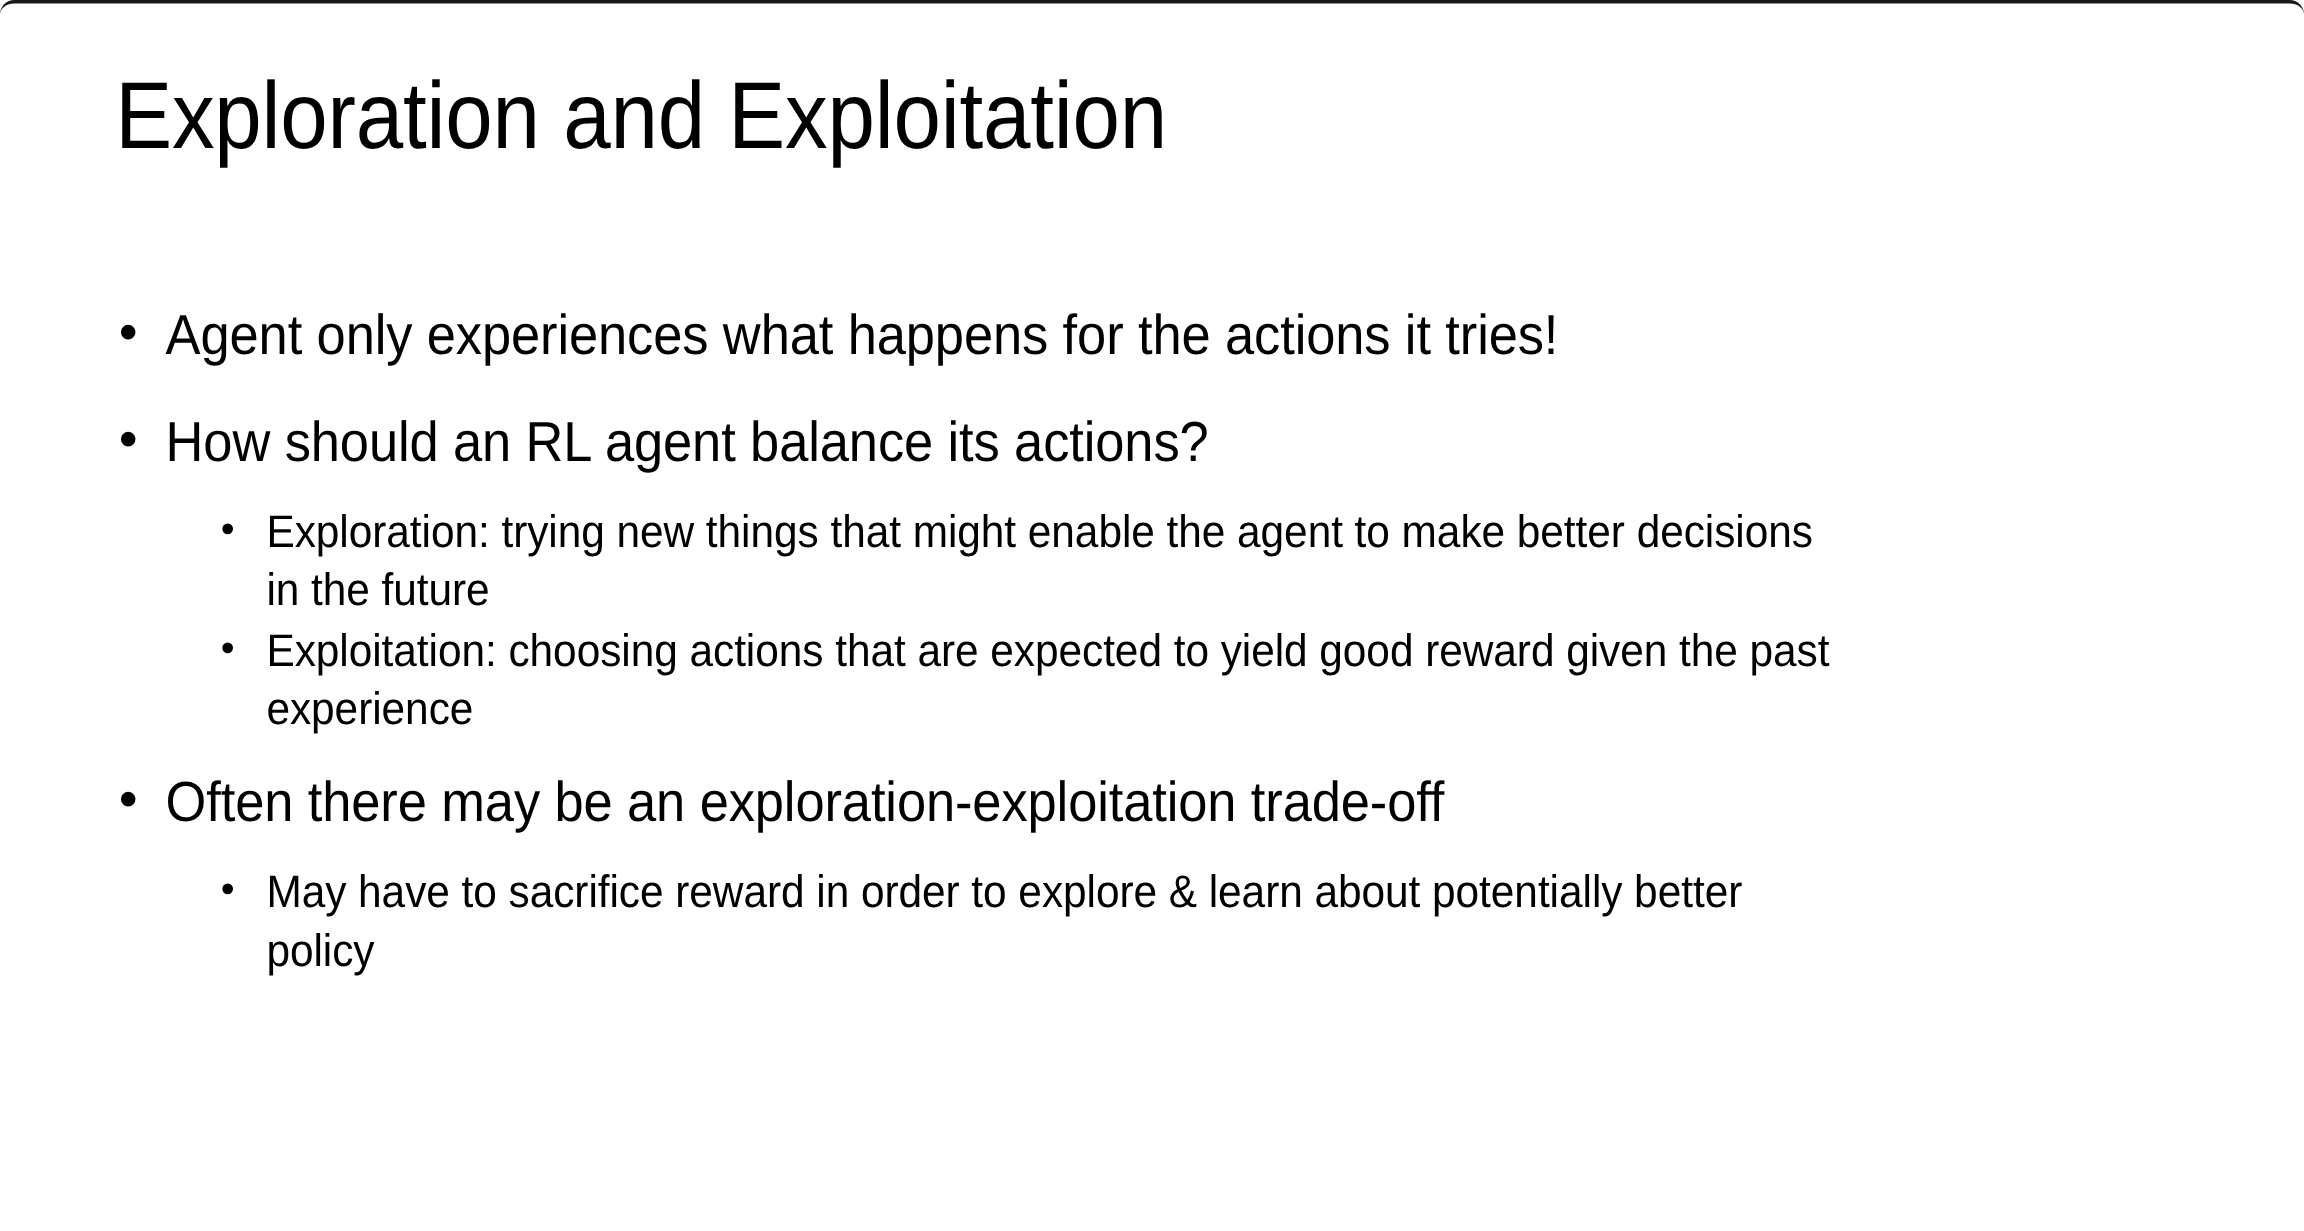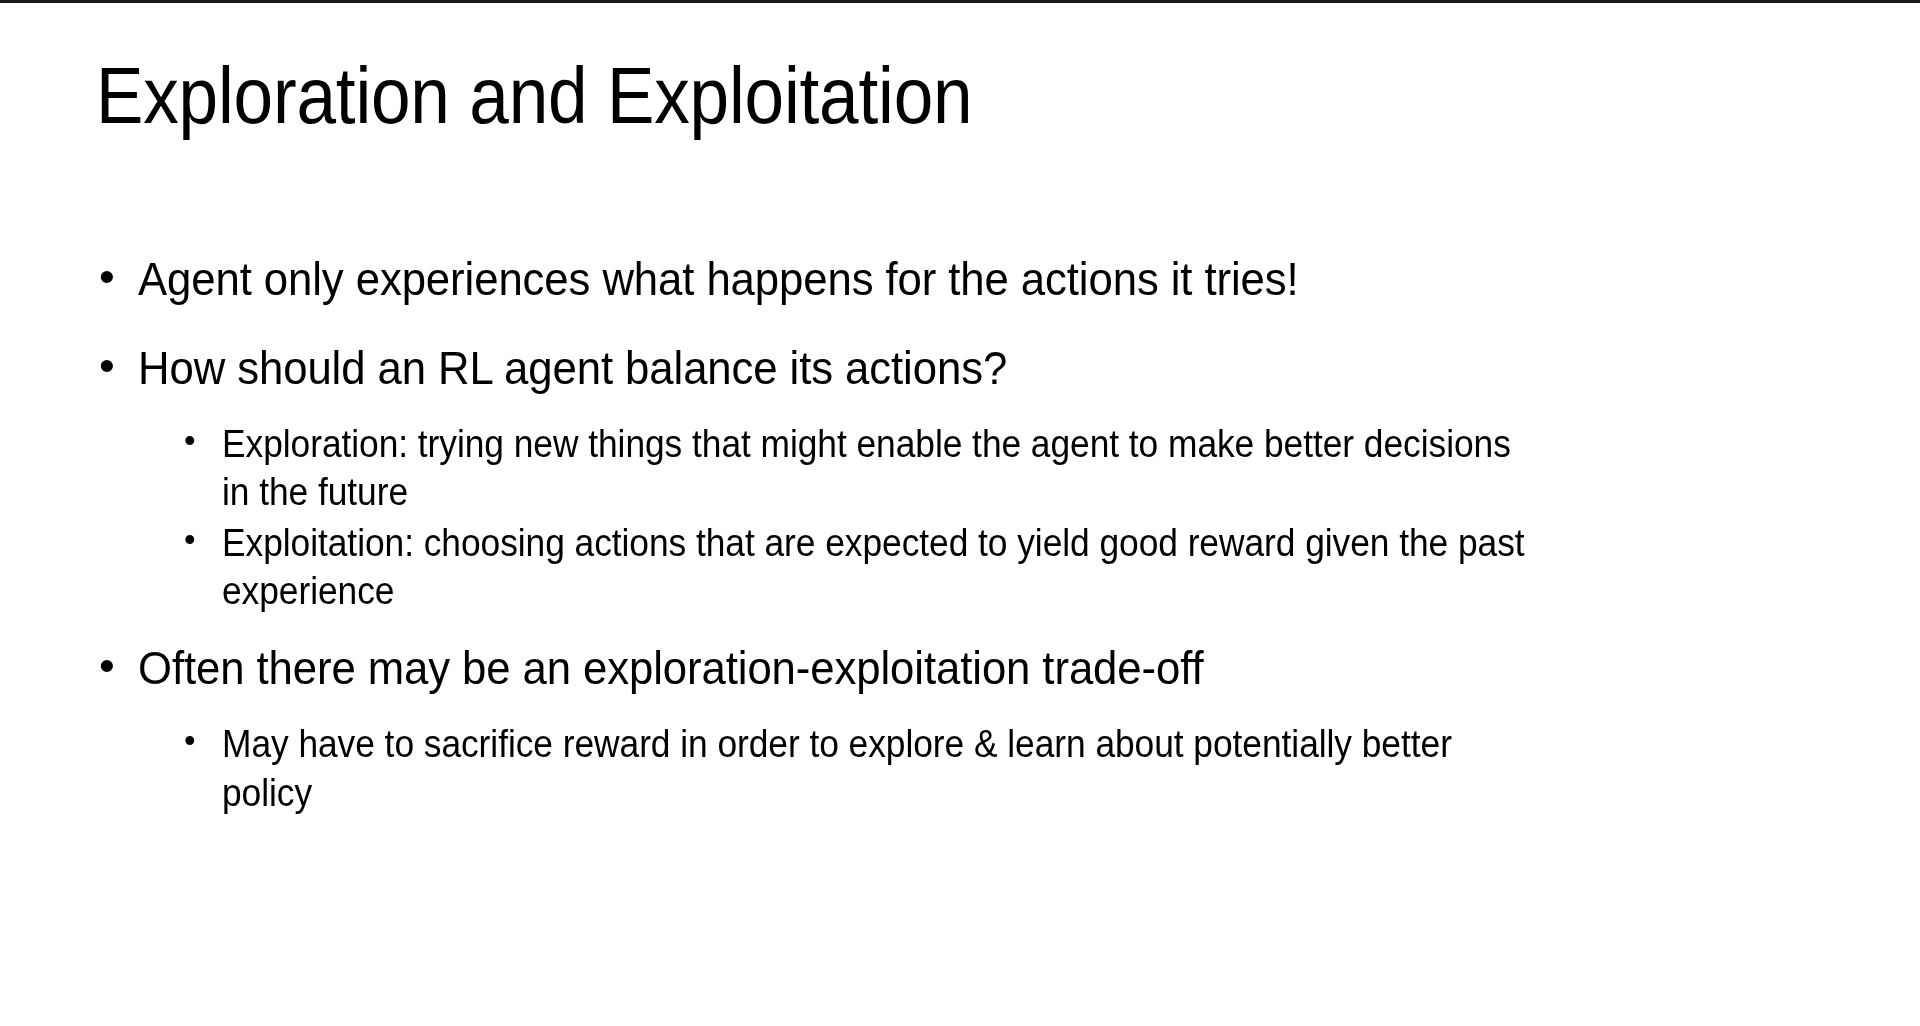--- a/index.html
+++ b/index.html
@@ -17,20 +17,21 @@
   }
 
   .slide {
     position: relative;
     width: 1920px;
     height: 1026px;
     background: #ffffff;
     box-sizing: border-box;
     border-top: 3px solid #1a1a1a;
     overflow: hidden;
+    border-radius: 12px;
   }
 
   
   .slide-title {
     position: absolute;
     left: 96px;
     top: 50px;
     width: 1740px;
     font-size: 79px;
     line-height: 1.08;

